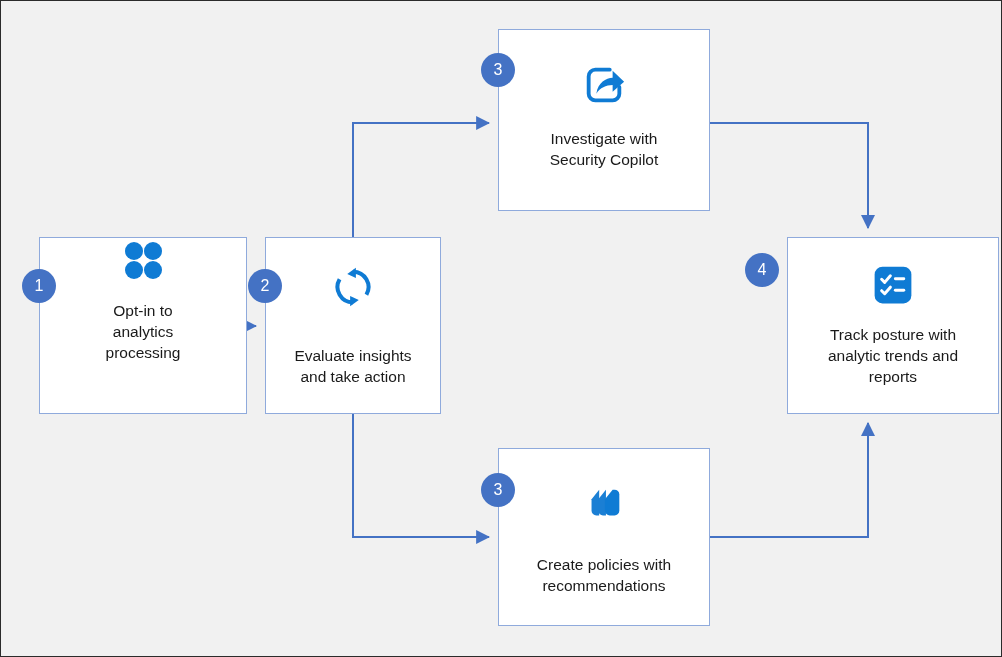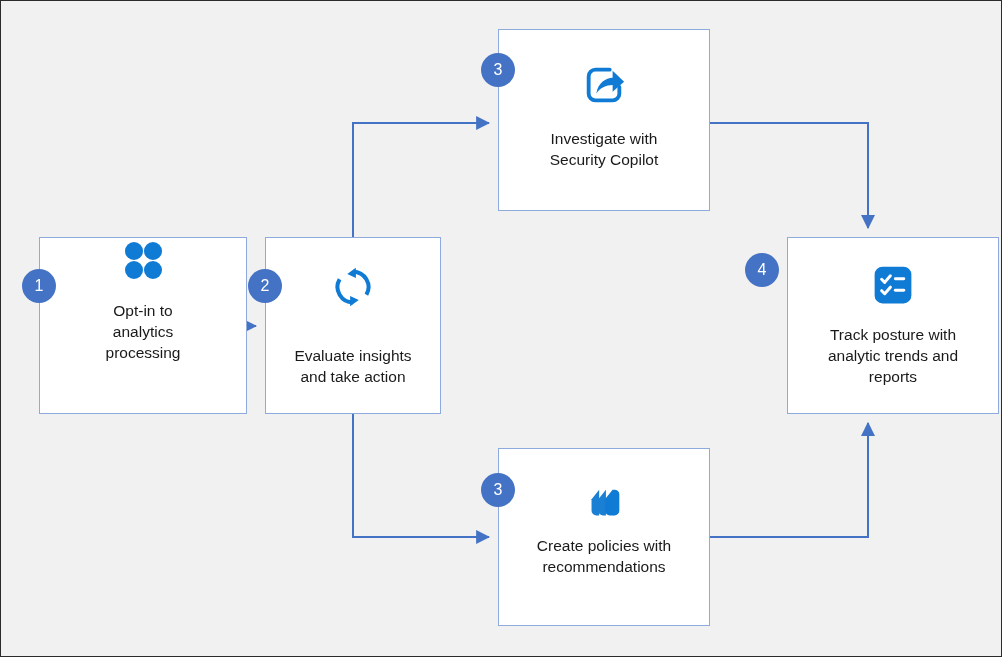--- a/index.html
+++ b/index.html
@@ -136,21 +136,21 @@
   <div class="badge" style="left:480px; top:52px;">3</div>
 
   <div class="node" style="left:497px; top:447px; width:212px; height:178px; padding-top:32px;">
     <span class="node-icon">
       <svg width="46" height="46" viewBox="0 0 48 48" xmlns="http://www.w3.org/2000/svg">
         <path d="M 19 9 L 11 19 L 11 31 A 5 5 0 0 0 16 36 L 19 36 L 19 9 Z" fill="#1B7FD4"></path>
         <path d="M 26 9 L 18 19 L 18 31 A 5 5 0 0 0 23 36 L 26 36 L 26 9 Z" fill="#1B7FD4"></path>
         <path d="M 33 9 L 25 19 L 25 31 A 5 5 0 0 0 30 36 L 35 36 A 5 5 0 0 0 40 31 L 40 14 A 5 5 0 0 0 35 9 Z" fill="#0F7BD4"></path>
       </svg>
     </span>
-    <div class="node-label" style="margin-top:4px;">Create policies with
+    <div class="node-label" style="margin-top:23px;">Create policies with
 recommendations</div>
   </div>
   <div class="badge" style="left:480px; top:472px;">3</div>
 
   <div class="node" style="left:761px; top:236px; width:212px; height:177px; padding-top:26px;margin-left:25px;">
     <span class="node-icon">
       <svg width="42" height="42" viewBox="0 0 48 48" xmlns="http://www.w3.org/2000/svg">
         <rect x="3" y="3" width="42" height="42" rx="9" fill="#0F7BD4"></rect>
         <path d="M 11 17.5 L 14.5 21 L 21 13.5" stroke="#ffffff" stroke-width="3.4" fill="none" stroke-linecap="round" stroke-linejoin="round"></path>
         <path d="M 11 30.5 L 14.5 34 L 21 26.5" stroke="#ffffff" stroke-width="3.4" fill="none" stroke-linecap="round" stroke-linejoin="round"></path>

